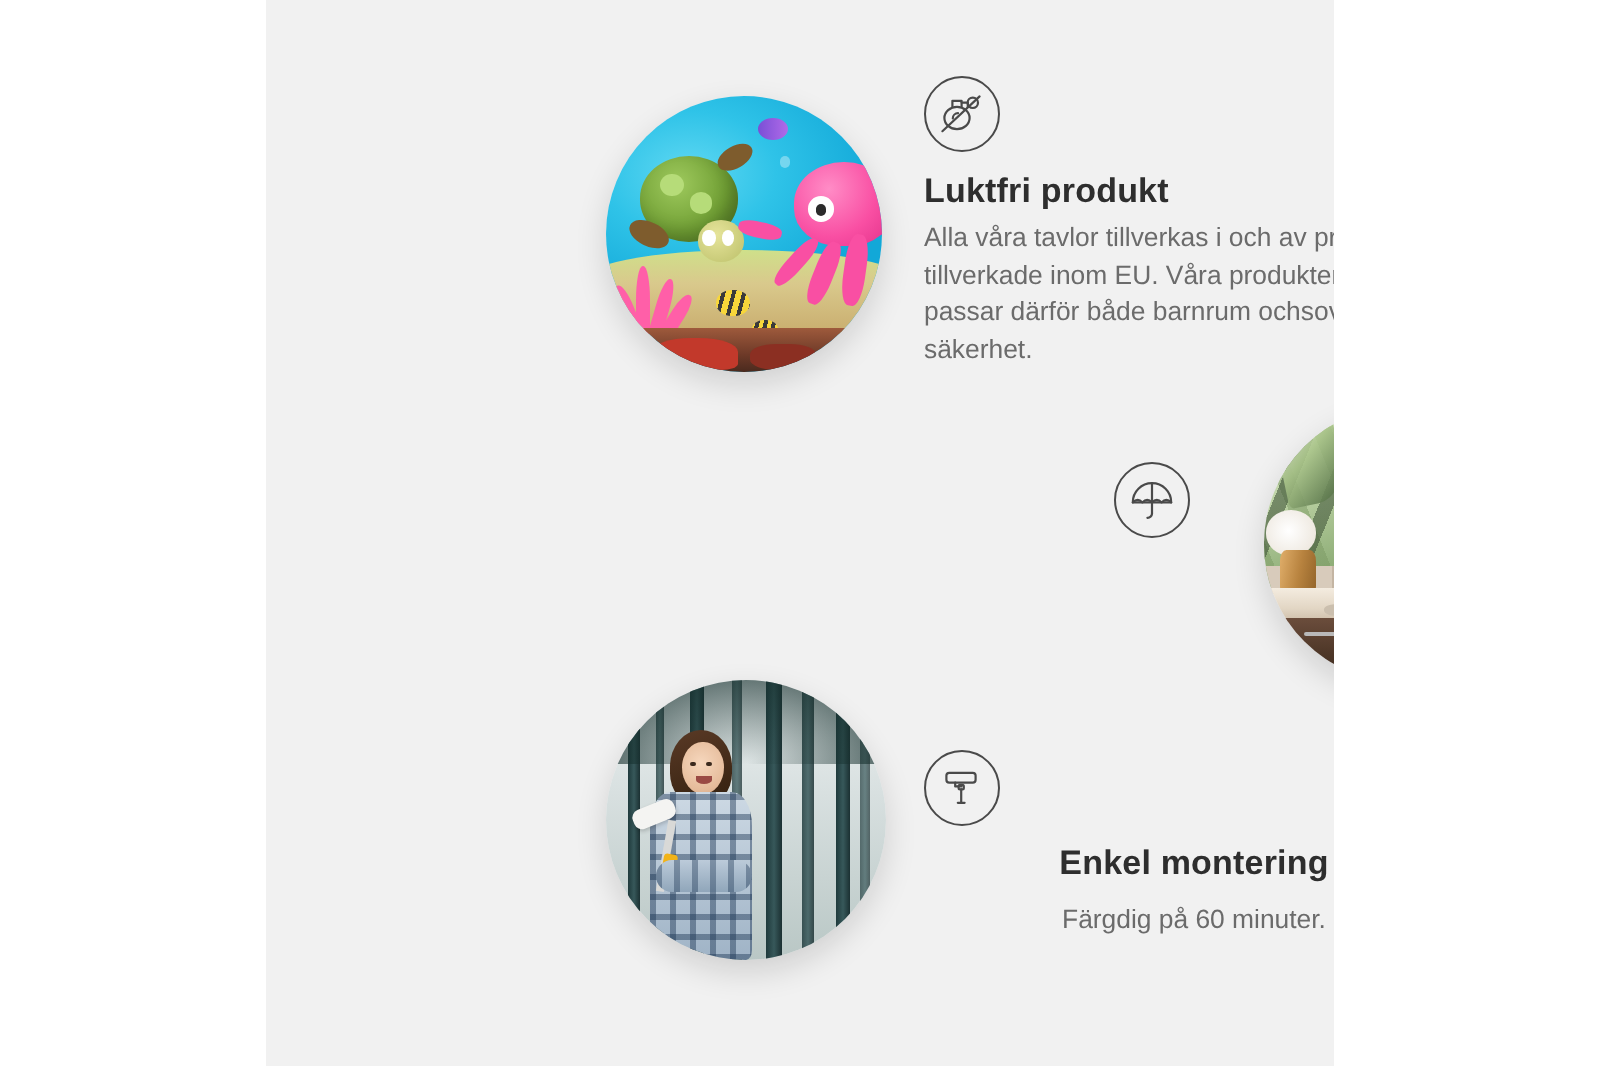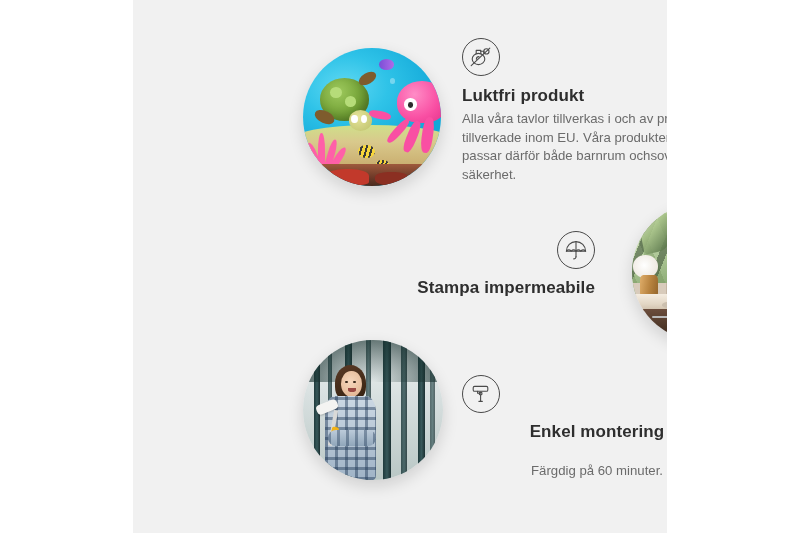--- a/index.html
+++ b/index.html
@@ -301,21 +301,21 @@
 
   
   #feature-2 { left: 200px; top: 231px; width: 262px; text-align: right; }
   #feature-2 .icon-circle { margin-left: auto; }
   #feature-2 .f-title { margin-top: 9px; }
   #feature-2 .f-body  { margin-top: 3px; }
 
   
   #feature-3 { left: 329px; top: 375px; width: 270px; text-align: center; }
   #feature-3 .f-title { margin-top: 9px; }
-  #feature-3 .f-body  { margin-top: 20px; }
+  #feature-3 .f-body  { margin-top: 9px; }
 
   
   #photo-sea      { left: 170px; top: 48px;  width: 138px; height: 138px; }
   #photo-bathroom { left: 499px; top: 203px; width: 138px; height: 138px; }
   #photo-forest   { left: 170px; top: 340px; width: 140px; height: 140px; }
 </style>
 </head>
 <body>
 
 <div class="stage">
@@ -409,21 +409,20 @@
 
     <div class="feature" id="feature-2">
       <div class="icon-circle">
         <svg width="26" height="26" viewBox="0 0 26 26" fill="none" stroke="#4a4a4a" stroke-width="1.1" stroke-linecap="round" stroke-linejoin="round">
           <path d="M3.4 14.2 a9.6 9.6 0 0 1 19.2 0 z"></path>
           <path d="M3.4 14.2 q2.4 -2.6 4.8 0 q2.4 -2.6 4.8 0 q2.4 -2.6 4.8 0 q2.4 -2.6 4.8 0"></path>
           <line x1="13" y1="4.6" x2="13" y2="19.8"></line>
           <path d="M13 19.8 a2.2 2.2 0 0 1 -2.3 2.1"></path>
         </svg>
       </div>
-      <div class="f-title">Stampa impermeabile</div>
     </div>
 
     <div class="feature" id="feature-3">
       <div class="icon-circle">
         <svg width="26" height="26" viewBox="0 0 26 26" fill="none" stroke="#4a4a4a" stroke-width="1.1" stroke-linecap="round" stroke-linejoin="round">
           <rect x="5.2" y="5.4" width="14.6" height="4.9" rx="1.4"></rect>
           <path d="M9.6 10.3 v1.9 h3.2"></path>
           <rect x="11.3" y="11.4" width="2.6" height="2.3" rx="0.7"></rect>
           <line x1="12.6" y1="13.7" x2="12.6" y2="20.4"></line>
           <path d="M10.9 20.4 h3.4"></path>

